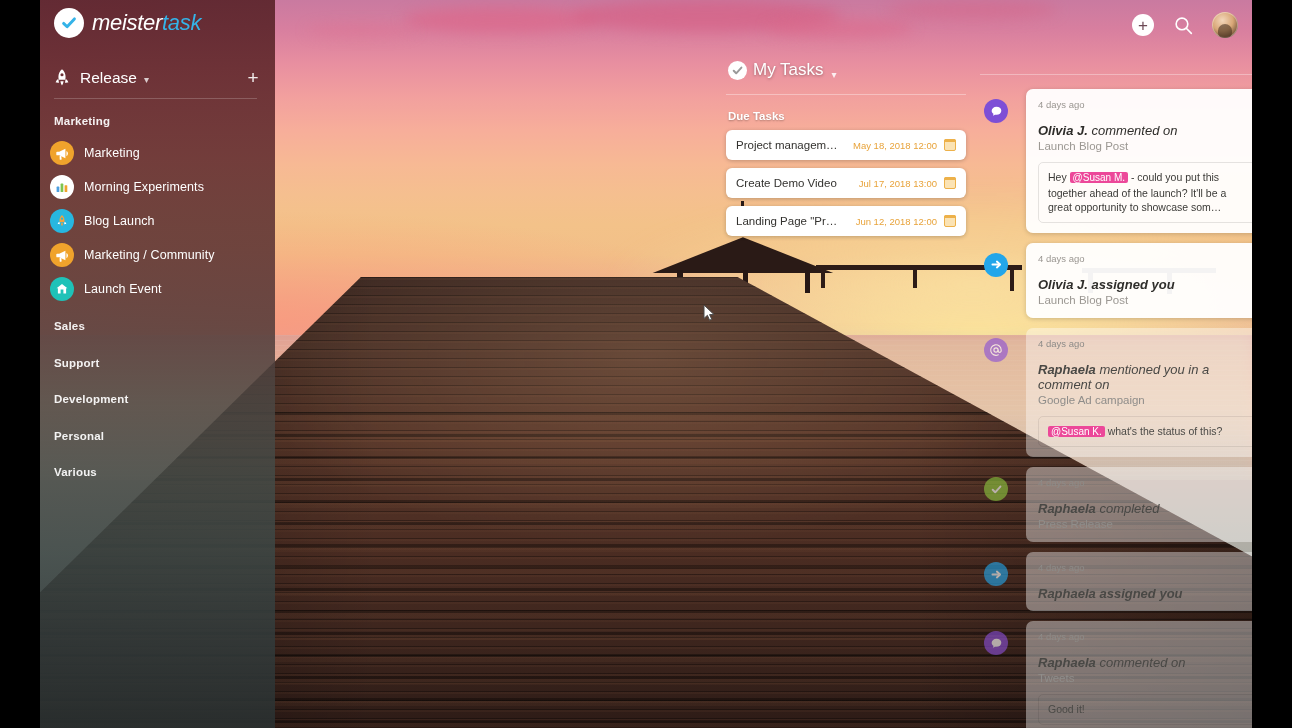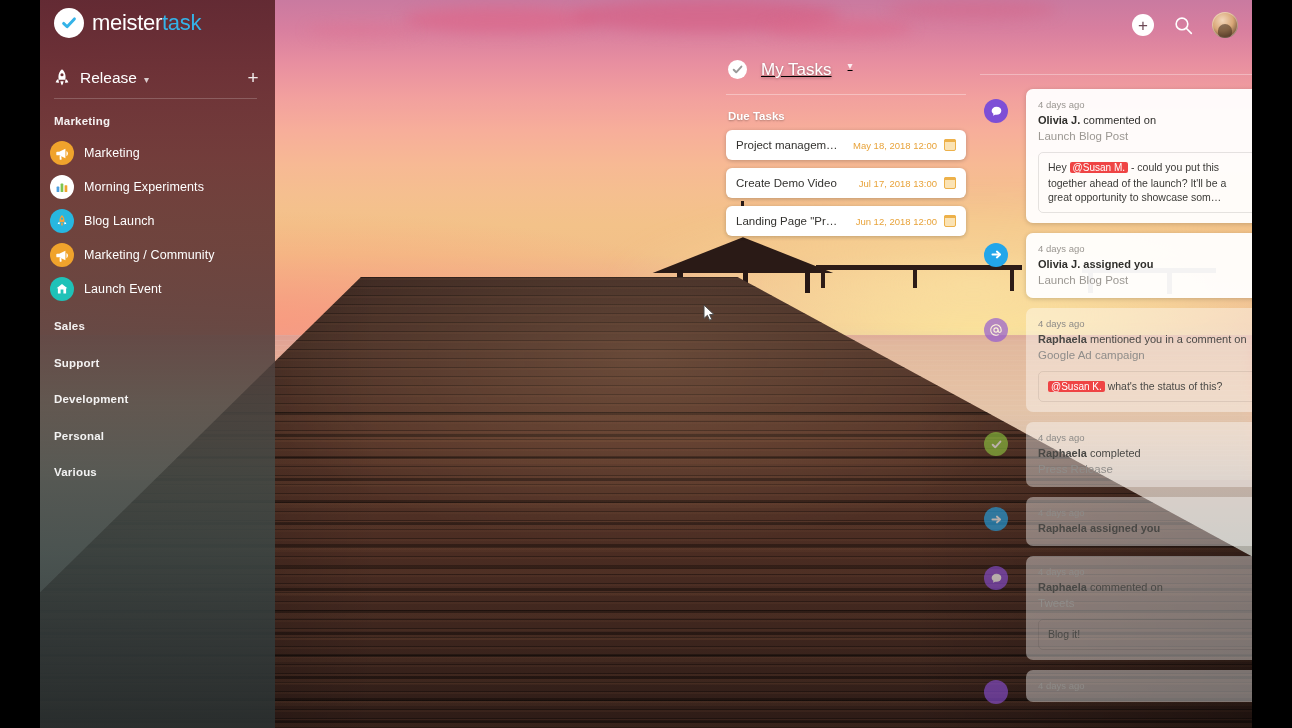--- a/index.html
+++ b/index.html
@@ -191,20 +191,21 @@
     display: flex; align-items: center; gap: 8px;
   }
   .logo-check {
     width: 30px; height: 30px; border-radius: 50%;
     background: #fff;
     display: flex; align-items: center; justify-content: center;
   }
   .logo-check svg { display: block; }
   .logo-text {
     font-size: 22px; font-weight: 400; letter-spacing: -0.3px;
+    font-style: italic;
   }
   .logo-text .m { color: #ffffff; }
   .logo-text .t { color: #34b3e8; }
 
   .sb-projects {
     position: absolute; left: 12px; top: 62px;
     width: 211px; height: 32px;
     display: flex; align-items: center;
   }
   .rocket-icon { width: 20px; height: 20px; color: #fff; flex: none; }
@@ -262,21 +263,21 @@
   .avatar::after {
     content: ""; position: absolute; left: 22%; top: 48%;
     width: 56%; height: 52%; border-radius: 50% 50% 40% 40%;
     background: rgba(60,40,25,.55);
   }
 
   
   .col-tasks {
     position: absolute; left: 686px; top: 60px; width: 240px; z-index: 6;
   }
-  .col-head { display: flex; align-items: flex-start; gap: 14px; padding-left: 2px; text-decoration: underline; }
+  .col-head { display: flex; align-items: flex-end; gap: 6px; padding-left: 2px; }
   .col-head .ctitle {
     color: #fff; font-size: 17px; font-weight: 400; text-shadow: 0 1px 3px rgba(0,0,0,.35);
   }
   .head-check {
     width: 19px; height: 19px; border-radius: 50%; background: #fff;
     display: flex; align-items: center; justify-content: center; flex: none;
   }
   .head-chev { color: rgba(255,255,255,.85); font-size: 10px; margin-left: 2px; }
   .col-rule {
     margin-top: 14px; height: 1px; width: 100%;
@@ -329,29 +330,29 @@
     z-index: 2;
   }
   .notif-card {
     background: rgba(255,255,255,0.95);
     border-radius: 7px; padding: 9px 12px 10px 12px;
     box-shadow: 0 1px 5px rgba(0,0,0,0.18);
     cursor: pointer;
   }
   .notif-card.faded { background: rgba(255,255,255,0.40); box-shadow: none; }
   .n-time { font-size: 9.5px; color: #9a9691; line-height: 13px; }
-  .n-main { font-size: 11px; color: #2f2e2b; font-weight: 700; line-height: 15px; margin-top: 2px; }
+  .n-main { font-size: 13px; color: #2f2e2b; font-weight: 700; line-height: 15px; margin-top: 12px; font-style: italic; }
   .n-main .reg { font-weight: 400; }
   .n-sub { font-size: 11.5px; color: #9c9893; line-height: 15px; margin-top: 1px; }
   .n-quote {
     margin-top: 8px; border: 1px solid rgba(0,0,0,0.10); border-radius: 5px;
     padding: 7px 9px; font-size: 10.5px; color: #3b3a37; line-height: 14.5px;
   }
   .mention {
-    background: #ef4444; color: #fff; border-radius: 2px;
+    background: #ec4899; color: #fff; border-radius: 2px;
     padding: 0 3px; font-size: 10px;
   }
   .notif-card.faded .n-main { color: #494845; }
   .notif-card.faded .n-sub  { color: #8f8d8a; }
   .notif-card.faded .n-time { color: #8d8b88; }
   .notif-card.faded .n-quote { color: #4a4946; border-color: rgba(0,0,0,0.08); }
   .notif-badge.faded { opacity: .62; }
 
   
   .greet { position: absolute; left: 257px; bottom: 8px; z-index: 6; width: 330px; }
@@ -623,21 +624,21 @@
         <div class="notif">
           <span class="notif-badge faded" style="background:#8a4fd6">
             <svg width="13" height="13" viewBox="0 0 14 14" fill="#fff">
                 <path d="M7 2C4.1 2 1.8 3.9 1.8 6.2c0 1.3.7 2.5 1.9 3.3l-.4 2 2.1-1.1c.5.1 1 .2 1.6.2 2.9 0 5.2-1.9 5.2-4.4S9.9 2 7 2z"></path>
               </svg>
           </span>
           <div class="notif-card faded">
             <div class="n-time">4 days ago</div>
             <div class="n-main"><span>Raphaela</span> <span class="reg">commented on</span></div>
             <div class="n-sub">Tweets</div>
-            <div class="n-quote">Blog it!</div>
+            <div class="n-quote">Good it!</div>
           </div>
         </div>
 
         <div class="notif">
           <span class="notif-badge faded" style="background:#8a4fd6">
             
           </span>
           <div class="notif-card faded">
             <div class="n-time">4 days ago</div>
           </div>

